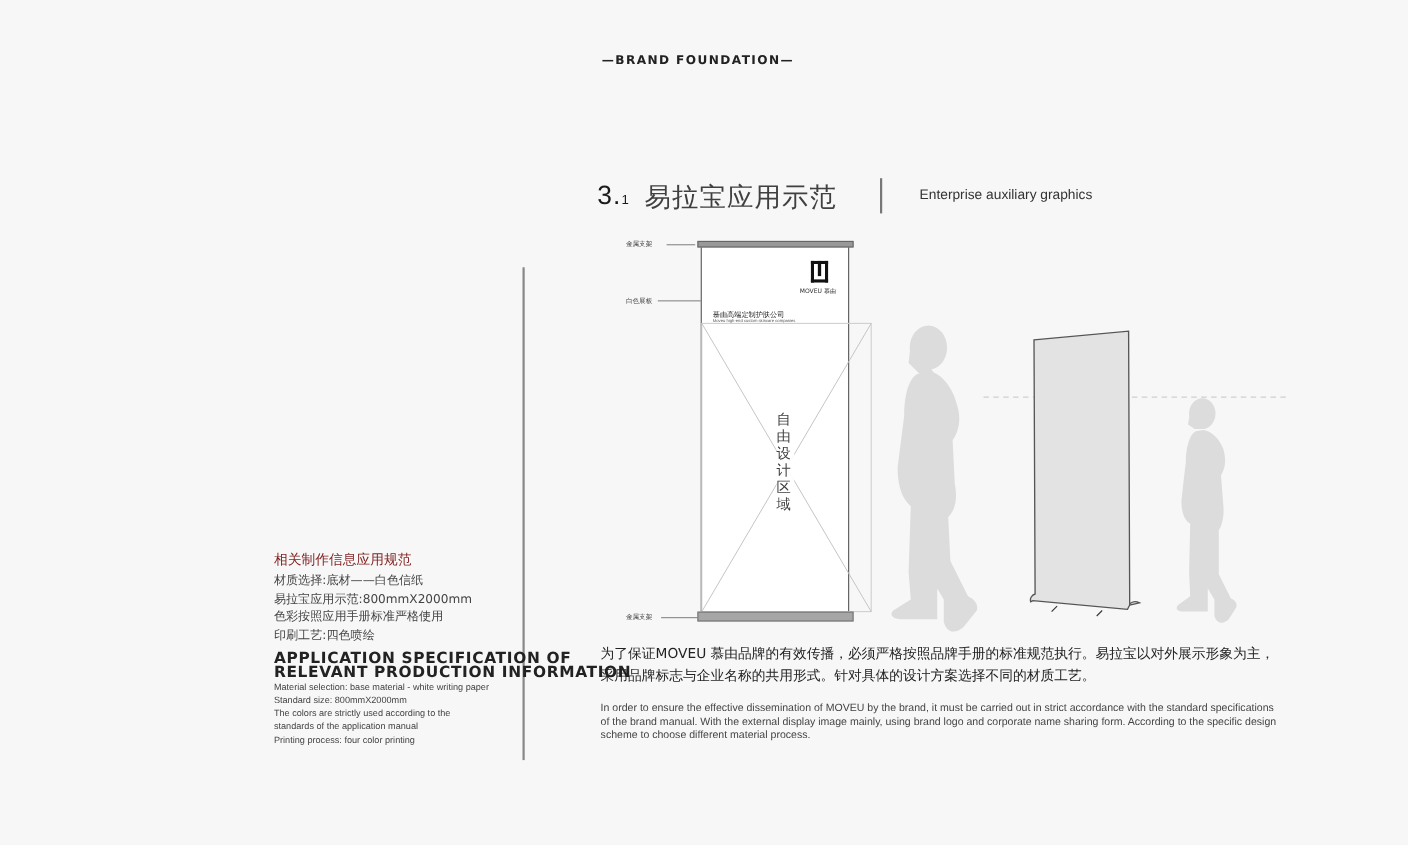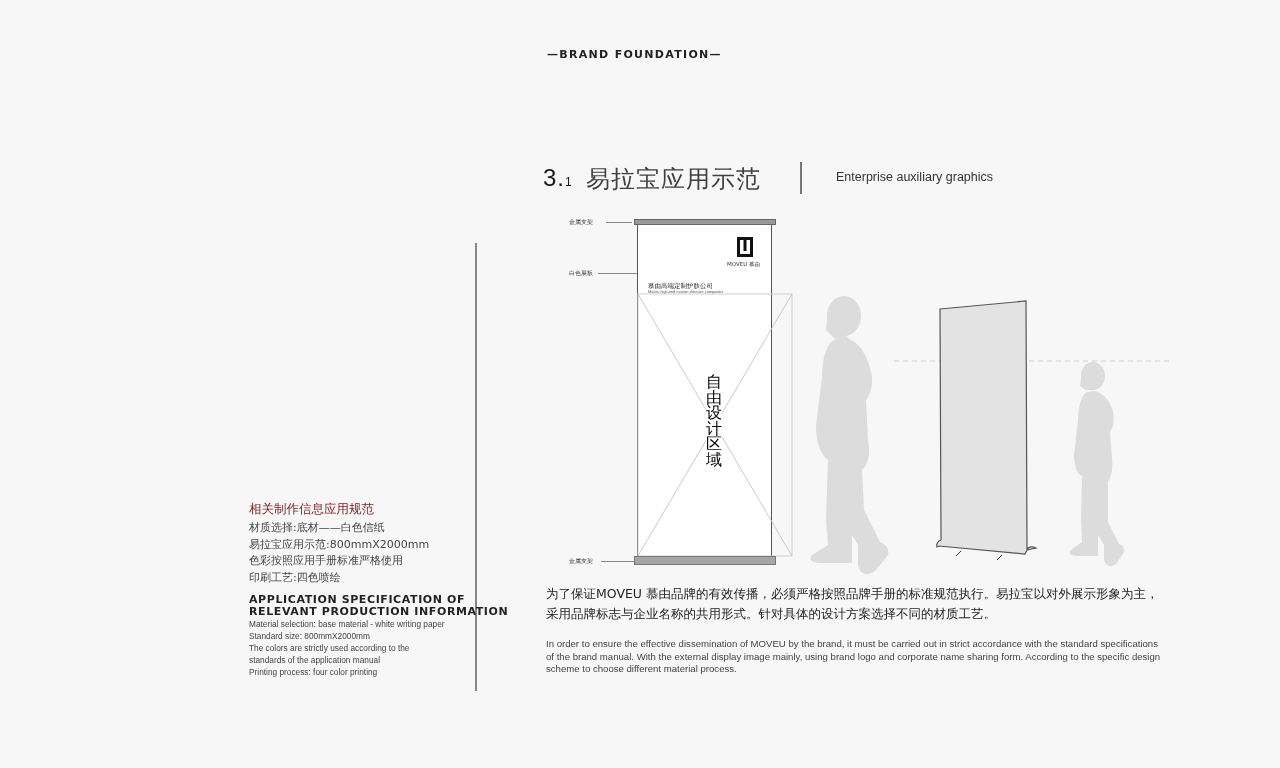--- a/index.html
+++ b/index.html
@@ -9,37 +9,37 @@
   .brand { left:547px; top:48px; font-size:11px; font-weight:bold; letter-spacing:1.3px; color:#222; white-space:nowrap; }
   .title-num { left:543px; top:164px; font-size:24px; color:#1a1a1a; font-family:"Liberation Sans",sans-serif; letter-spacing:1px;}
   .title-num small{ font-size:12px; }
   .title-cn { left:586px; top:163px; font-size:24px; color:#404040; letter-spacing:1px; white-space:nowrap;}
   .title-div { left:800px; top:162px; width:2px; height:32px; background:#777; }
   .title-en { left:836px; top:170px; font-size:12.5px; color:#333; font-family:"Liberation Sans",sans-serif; white-space:nowrap;}
   .vline { left:475px; top:243px; width:1.5px; height:448px; background:#888; }
 
   .spec-cn-title { left:249px; top:501px; font-size:12.5px; color:#7f1d1d; white-space:nowrap; }
   .spec-cn { left:249px; top:520px; font-size:11px; color:#444; line-height:16.5px; white-space:nowrap; }
-  .spec-en-title { left:249px; top:594px; font-size:11px; font-weight:bold; color:#222; letter-spacing:0.6px; line-height:11.5px; }
+  .spec-en-title { left:249px; top:594px; font-size:14px; font-weight:bold; color:#222; letter-spacing:0.6px; line-height:11.5px; }
   .spec-en { left:249px; top:618px; font-size:8.3px; color:#444; line-height:12px; font-family:"Liberation Sans",sans-serif; white-space:nowrap;}
 
   .body-cn { left:546px; top:584px; width:620px; font-size:12.5px; color:#222; line-height:20px; }
   .body-en { left:546px; top:638px; width:620px; font-size:9.6px; color:#444; line-height:12.5px; font-family:"Liberation Sans",sans-serif; }
 
   .lbl { font-size:6px; color:#444; white-space:nowrap; }
   .leader { height:1px; background:#888; }
 
   .banner { left:637px; top:222px; width:133px; height:334px; background:#fff; border-left:1.5px solid #555; border-right:1.5px solid #555; }
   .bar-top { left:634px; top:219px; width:140px; height:4px; background:#999; border:1px solid #666; }
   .bar-bottom { left:634px; top:556px; width:140px; height:7px; background:#a6a6a6; border:1px solid #777; }
   .logo-mark { left:737px; top:237px; width:16px; height:20px; }
   .logo-text { left:727px; top:261px; font-size:5.5px; color:#333; white-space:nowrap; }
   .co-cn { left:648px; top:282px; font-size:6.5px; color:#222; white-space:nowrap; }
   .co-en { left:648px; top:290px; font-size:3.8px; color:#555; white-space:nowrap; font-family:"Liberation Sans",sans-serif;}
-  .free { left:706px; top:374px; width:16px; font-size:16px; color:#000000; line-height:15.5px; text-align:center; background:rgba(255,255,255,0.9); }
+  .free { left:706px; top:374px; width:16px; font-size:13px; color:#404040; line-height:15.5px; text-align:left; background:rgba(255,255,255,0.9); }
   svg { position:absolute; }
 </style>
 </head>
 <body>
 
 <div class="abs brand">—BRAND FOUNDATION—</div>
 
 <div class="abs title-num"><span>3.</span><small>1</small></div>
 <div class="abs title-cn">易拉宝应用示范</div>
 <div class="abs title-div"></div>

